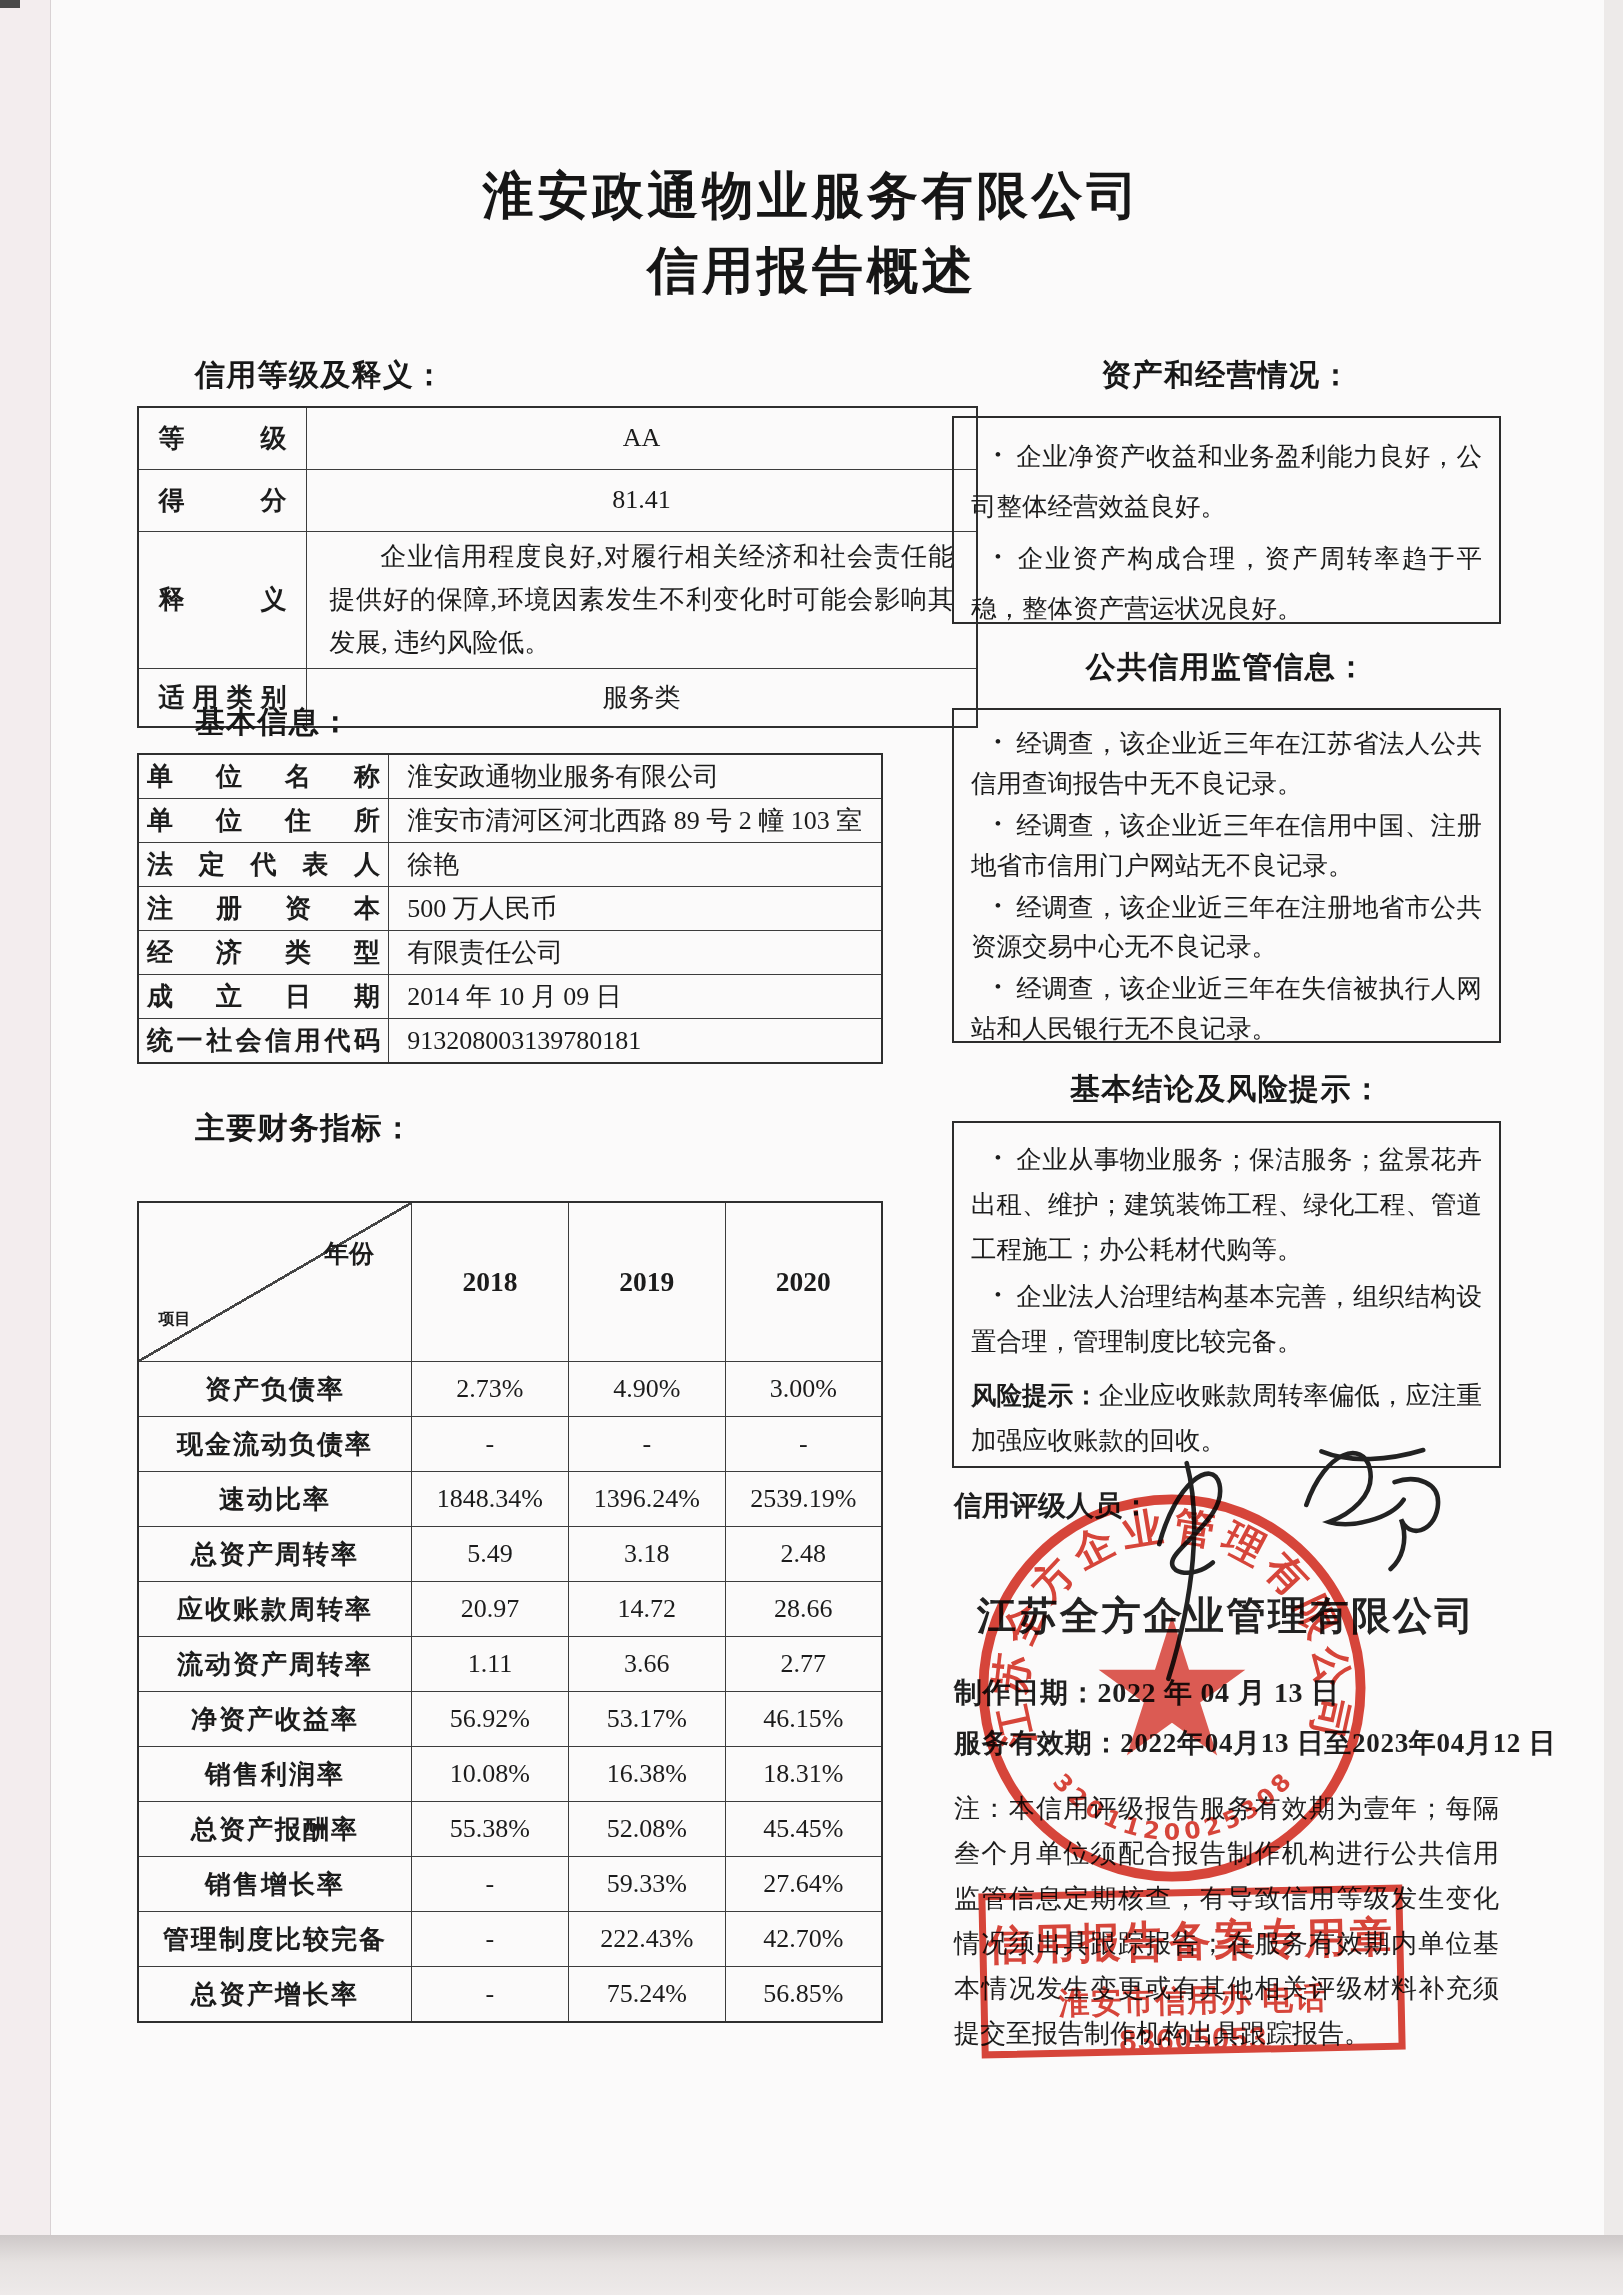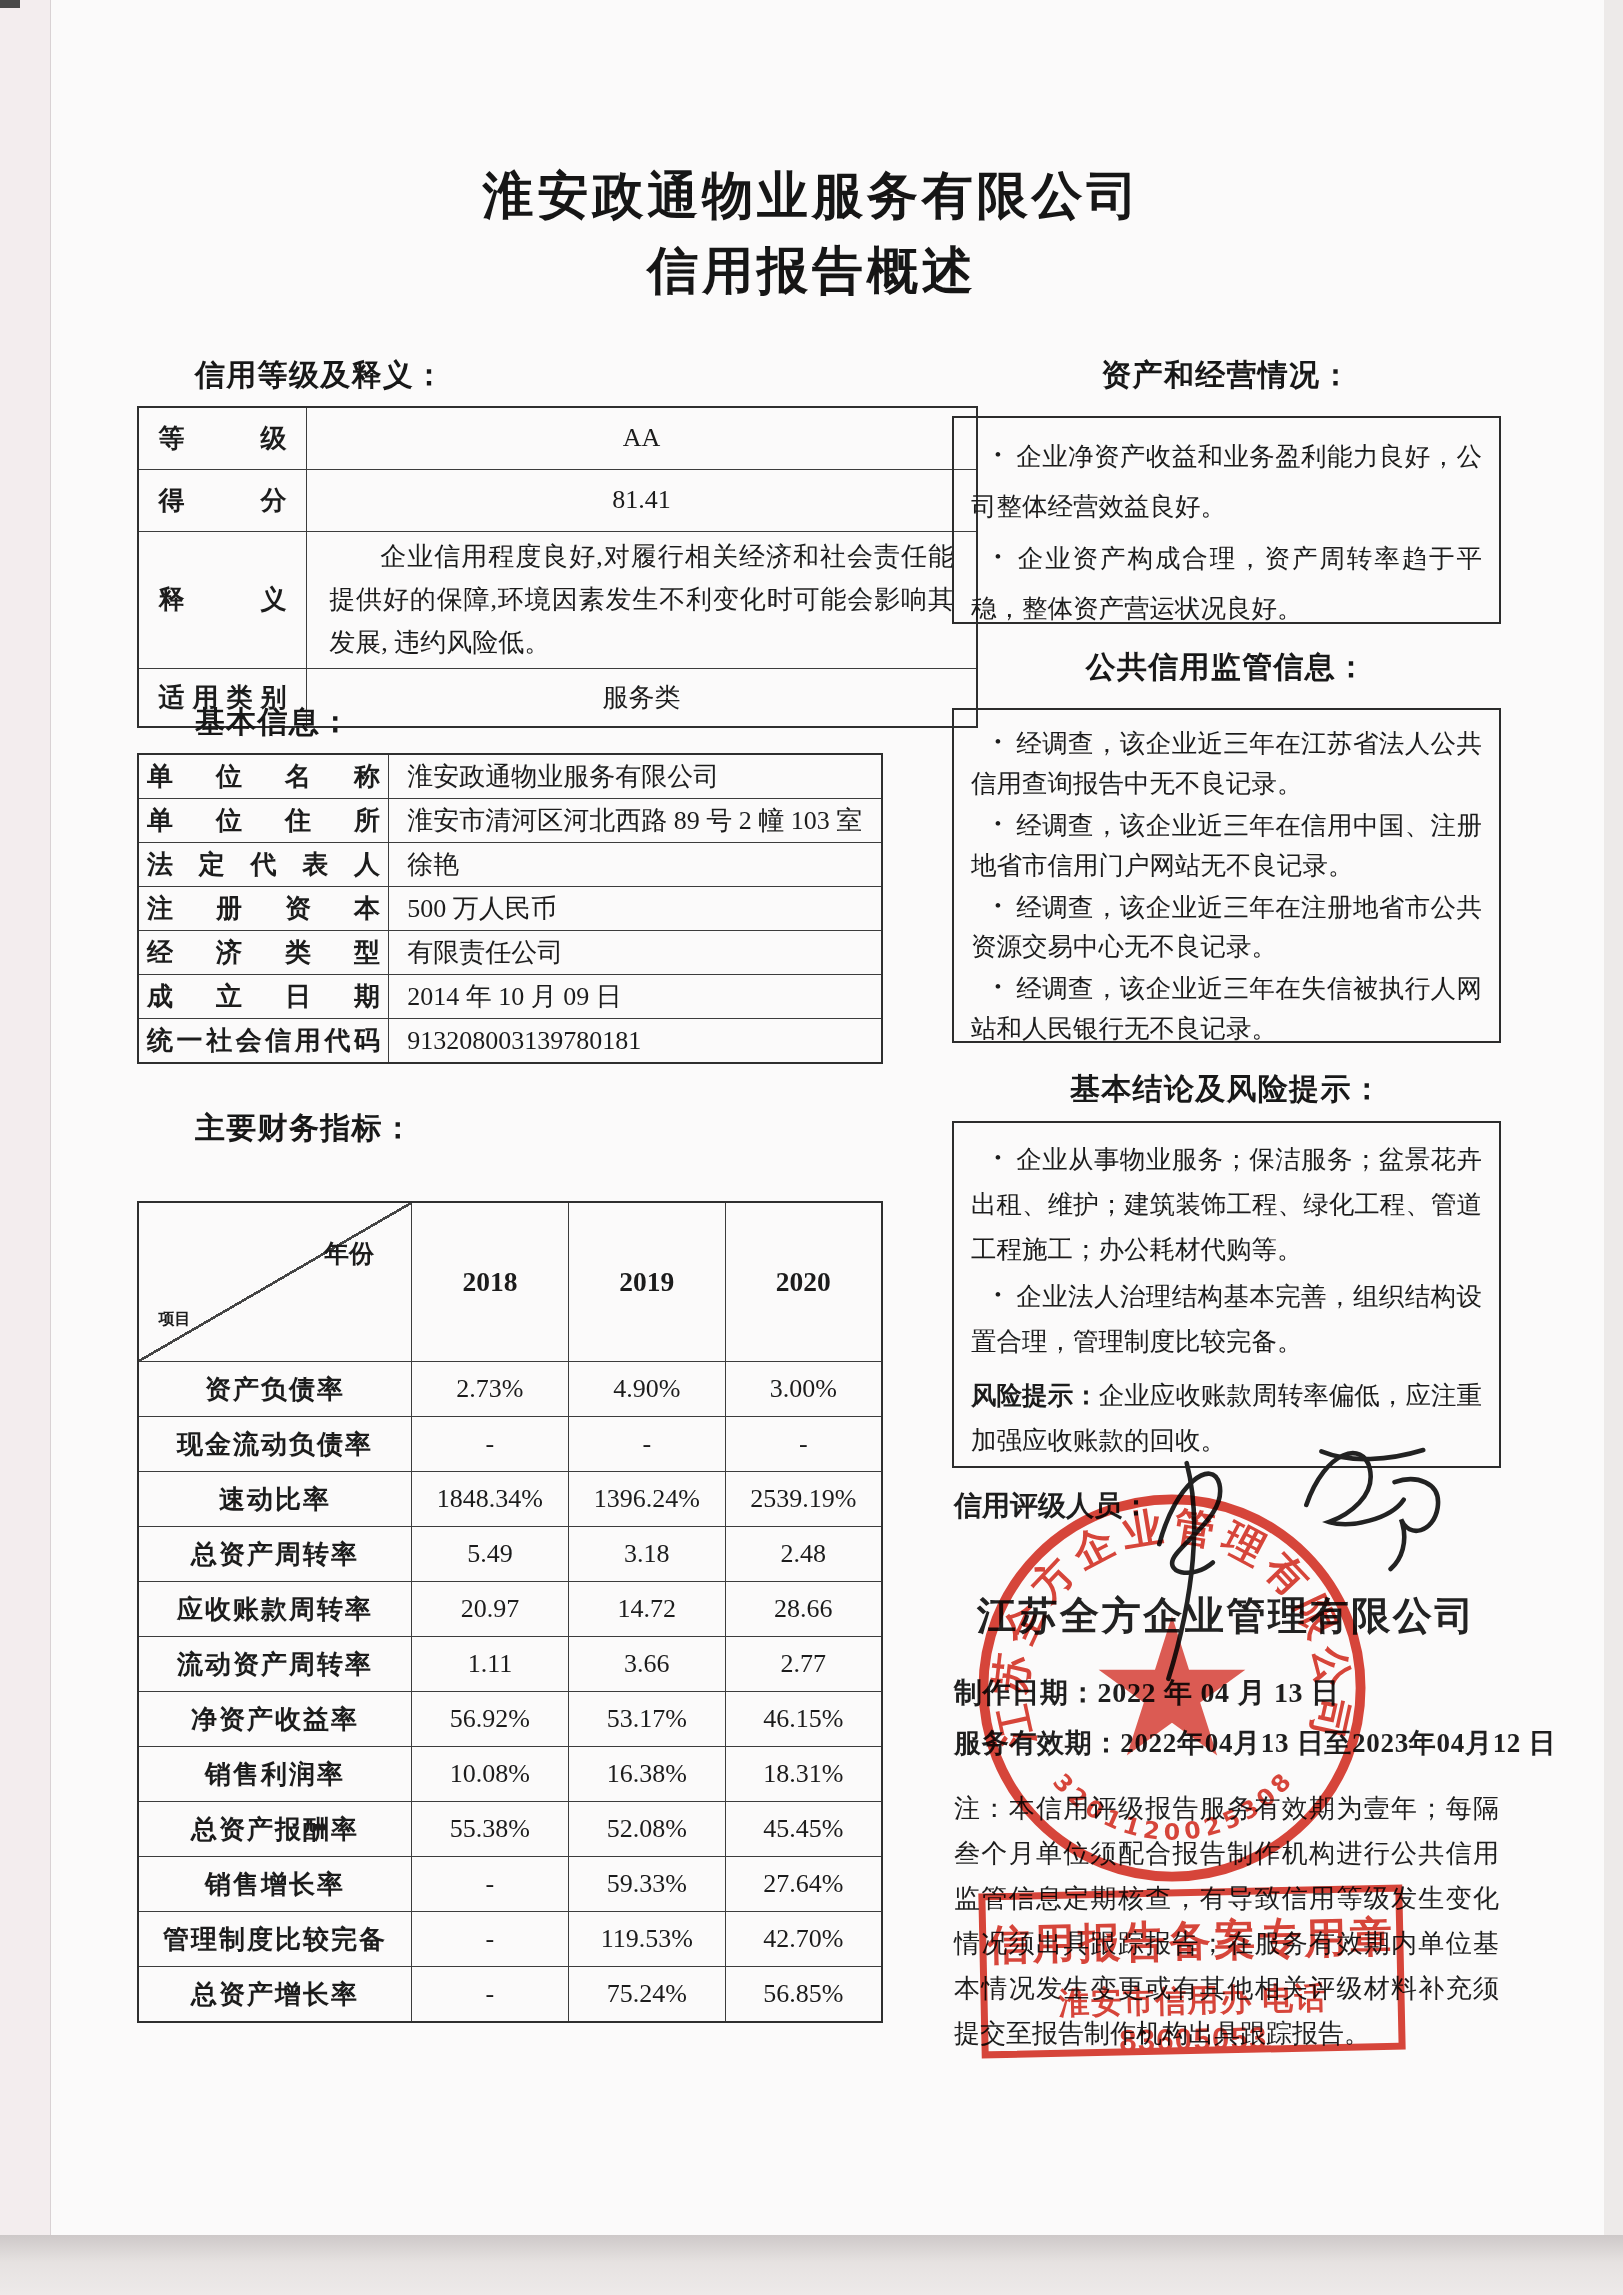--- a/index.html
+++ b/index.html
@@ -233,21 +233,21 @@
         </tr>
     <tr class="drow">
           <td class="lab">销售增长率</td>
           <td>-</td>
           <td>59.33%</td>
           <td>27.64%</td>
         </tr>
     <tr class="drow">
           <td class="lab">管理制度比较完备</td>
           <td>-</td>
-          <td>119.53%</td>
+          <td>222.43%</td>
           <td>42.70%</td>
         </tr>
     <tr class="drow">
           <td class="lab">总资产增长率</td>
           <td>-</td>
           <td>75.24%</td>
           <td>56.85%</td>
         </tr>
   </tbody>
     </table>

